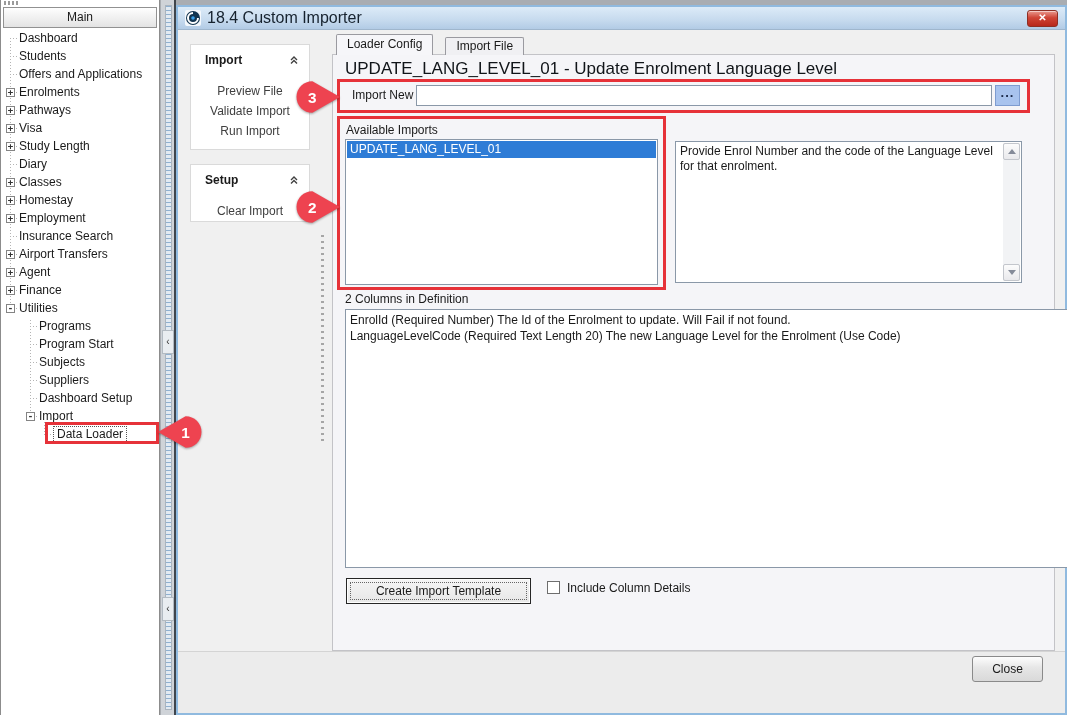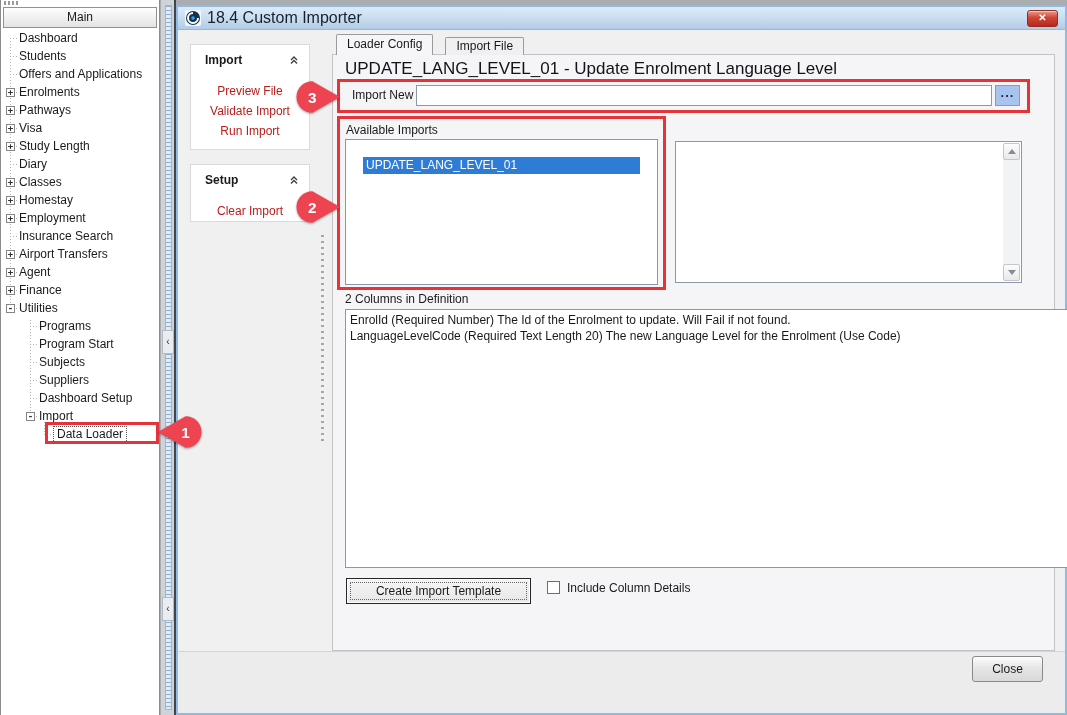--- a/index.html
+++ b/index.html
@@ -59,21 +59,21 @@
              border:1px solid #8e2f24;border-radius:3px;color:#fff;font-size:10px;font-weight:bold;
              line-height:14px;text-align:center;box-shadow:inset 0 1px 0 rgba(255,255,255,.5)}
 
   
   .nav-card{position:absolute;background:#fff;border:1px solid #dadada}
   #card-import{left:190px;top:44px;width:120px;height:106px}
   #card-setup{left:190px;top:164px;width:120px;height:58px}
   .nav-header{display:flex;align-items:center;justify-content:space-between;height:26px;
               padding:4px 10px 0 14px;font-weight:bold;cursor:pointer}
   .nav-items{padding-top:10px}
-  .nav-link{text-align:center;line-height:20px;color:#b91c1c;cursor:pointer}
+  .nav-link{text-align:center;line-height:20px;color:#404040;cursor:pointer}
   .dots-divider{position:absolute;left:321px;top:235px;width:3px;height:210px;
         background:repeating-linear-gradient(180deg,#a6a6a6 0 2px,transparent 2px 6px)}
 
   
   .tab-page{position:absolute;left:332px;top:54px;width:723px;height:597px;background:#f5f5f8;
             border:1px solid #c3c3c7}
   .tab-strip{position:absolute;left:336px;top:34px;height:21px;display:flex;align-items:flex-end;z-index:3}
   .tab{height:18px;line-height:16px;padding:0 10px;background:#f0f0f3;border:1px solid #9a9aa0;
        border-bottom:none;border-radius:2px 2px 0 0;margin-right:12px;cursor:pointer}
   .tab.active{height:21px;line-height:19px;background:#f6f6f9}
@@ -81,21 +81,21 @@
 
   
   .hl-box{position:absolute;border:3px solid var(--red);pointer-events:none;z-index:5}
   .field-label{position:absolute}
   .input-importnew{position:absolute;left:416px;top:85px;width:576px;height:21px;background:#fff;
         border:1px solid #8a98a8;font:12px "Liberation Sans",sans-serif;padding:0 3px}
   .browse-btn{position:absolute;left:995px;top:85px;width:25px;height:21px;background:#a8c3ee;
         border:1px solid #7e9cd0;text-align:center;line-height:13px;font-weight:bold;color:#1c2b4a;
         font-size:13px;letter-spacing:1px;cursor:pointer}
   .listbox{position:absolute;left:345px;top:139px;width:313px;height:146px;background:#fff;
-        border:1px solid #8a98a8;padding:17px;cursor:pointer}
+        border:1px solid #8a98a8;padding:1px;cursor:pointer}
   .list-item{height:17px;line-height:17px;padding:0 3px}
   .list-item.selected{background:var(--sel);color:#fff}
   .text-box{position:absolute;background:#fff;border:1px solid #8a98a8}
   #desc-box{left:675px;top:141px;width:347px;height:142px}
   #columns-box{left:345px;top:309px;width:780px;height:259px}
   .box-text{position:absolute;left:4px;top:2px;right:22px;line-height:15px;white-space:pre-wrap}
   #columns-box .box-text{line-height:16px}
 
   .vscroll{position:absolute;top:1px;right:1px;bottom:1px;width:17px;background:#f2f3f5;cursor:pointer}
   .sb-btn{position:absolute;left:0;width:17px;height:17px;background:linear-gradient(#fcfcfc,#e9e9ec);
@@ -280,20 +280,21 @@
   <input class="input-importnew" type="text" value="" style="">
   <div class="browse-btn">...</div>
 
   <div class="hl-box" style="left:337px;top:116px;width:329px;height:174px"></div>
   <span class="field-label" style="left:346px;top:123px">Available Imports</span>
   <div class="listbox">
       <div class="list-item selected">UPDATE_LANG_LEVEL_01</div>
     </div>
 
   <div class="text-box" id="desc-box">
+    <div class="box-text">Provide Enrol Number and the code of the Language Level for that enrolment.</div>
     <div class="vscroll">
       <div class="sb-btn sb-up">
           <div class="arr-up"></div>
         </div>
       <div class="sb-btn sb-down">
           <div class="arr-down"></div>
         </div>
     </div>
   </div>
 

